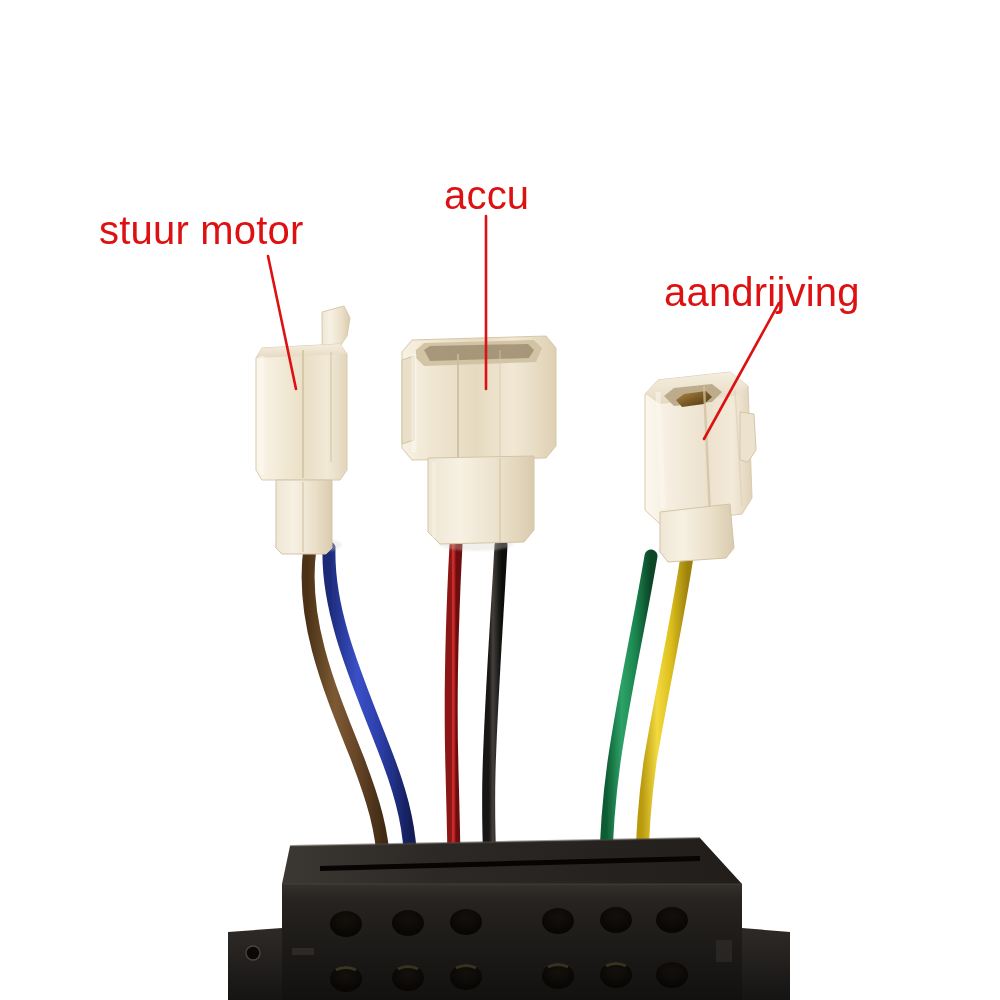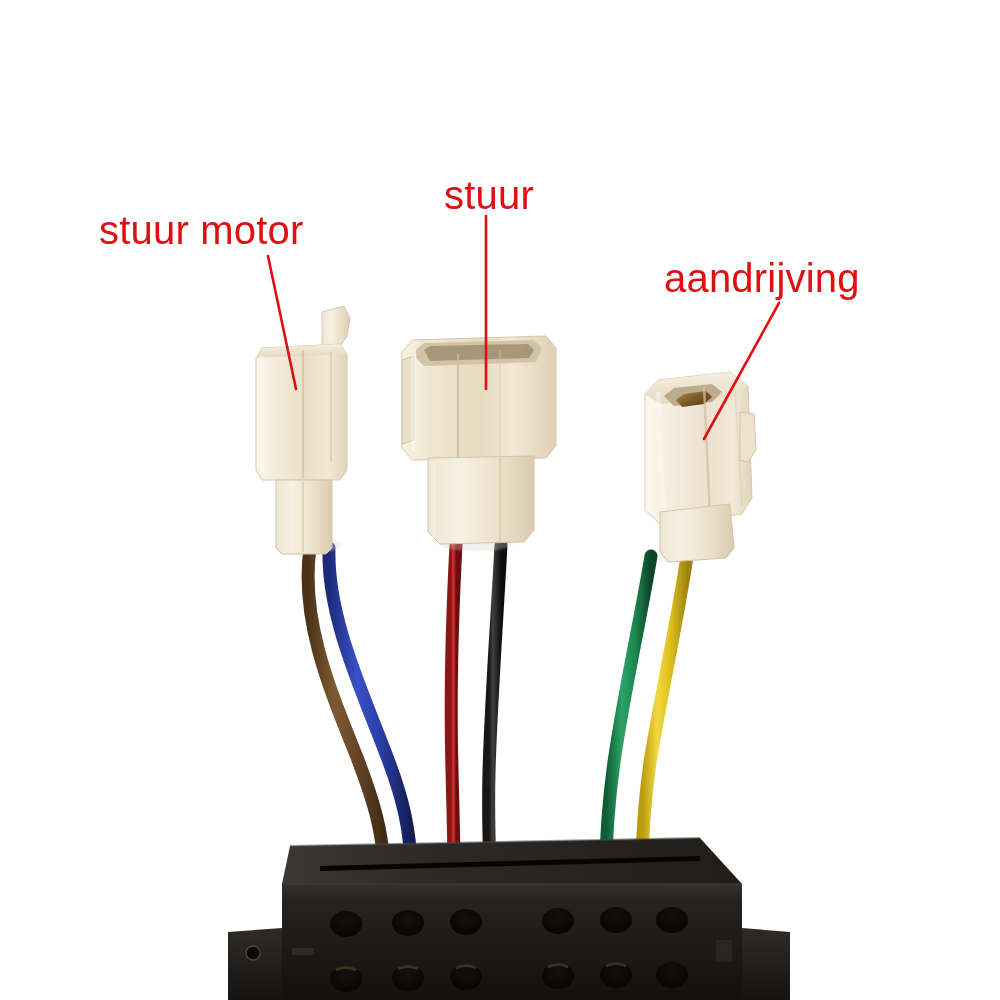--- a/index.html
+++ b/index.html
@@ -44,21 +44,21 @@
     top: 210px;
     font-size: 40px;
   }
   #label-accu {
     left: 444px;
     top: 175px;
     font-size: 40px;
   }
   #label-aandrijving {
     left: 664px;
-    top: 258px;
+    top: 272px;
     font-size: 40px;
   }
 </style>
 </head>
 <body style="background: rgb(255, 255, 255);">
 
 <div id="stage">
 
   <svg id="photo-svg" viewBox="0 0 1000 1000">
     <defs>
@@ -291,17 +291,17 @@
 
     <g>
       <line x1="268" y1="256" x2="296" y2="389" stroke="#dd1111" stroke-width="2.6" stroke-linecap="round"></line>
       <line x1="486" y1="216" x2="486" y2="389" stroke="#dd1111" stroke-width="2.6" stroke-linecap="round"></line>
       <line x1="779" y1="303" x2="704" y2="439" stroke="#dd1111" stroke-width="2.6" stroke-linecap="round"></line>
     </g>
   </svg>
 
   <div class="annot-label" id="label-stuur-motor" style="color: rgb(221, 17, 17);">stuur motor</div>
 
-  <div class="annot-label" id="label-accu" style="color: rgb(221, 17, 17);">stuur</div>
+  <div class="annot-label" id="label-accu" style="color: rgb(221, 17, 17);">accu</div>
 
   <div class="annot-label" id="label-aandrijving" style="color: rgb(221, 17, 17);">aandrijving</div>
 
 </div>
 
 </body></html>

